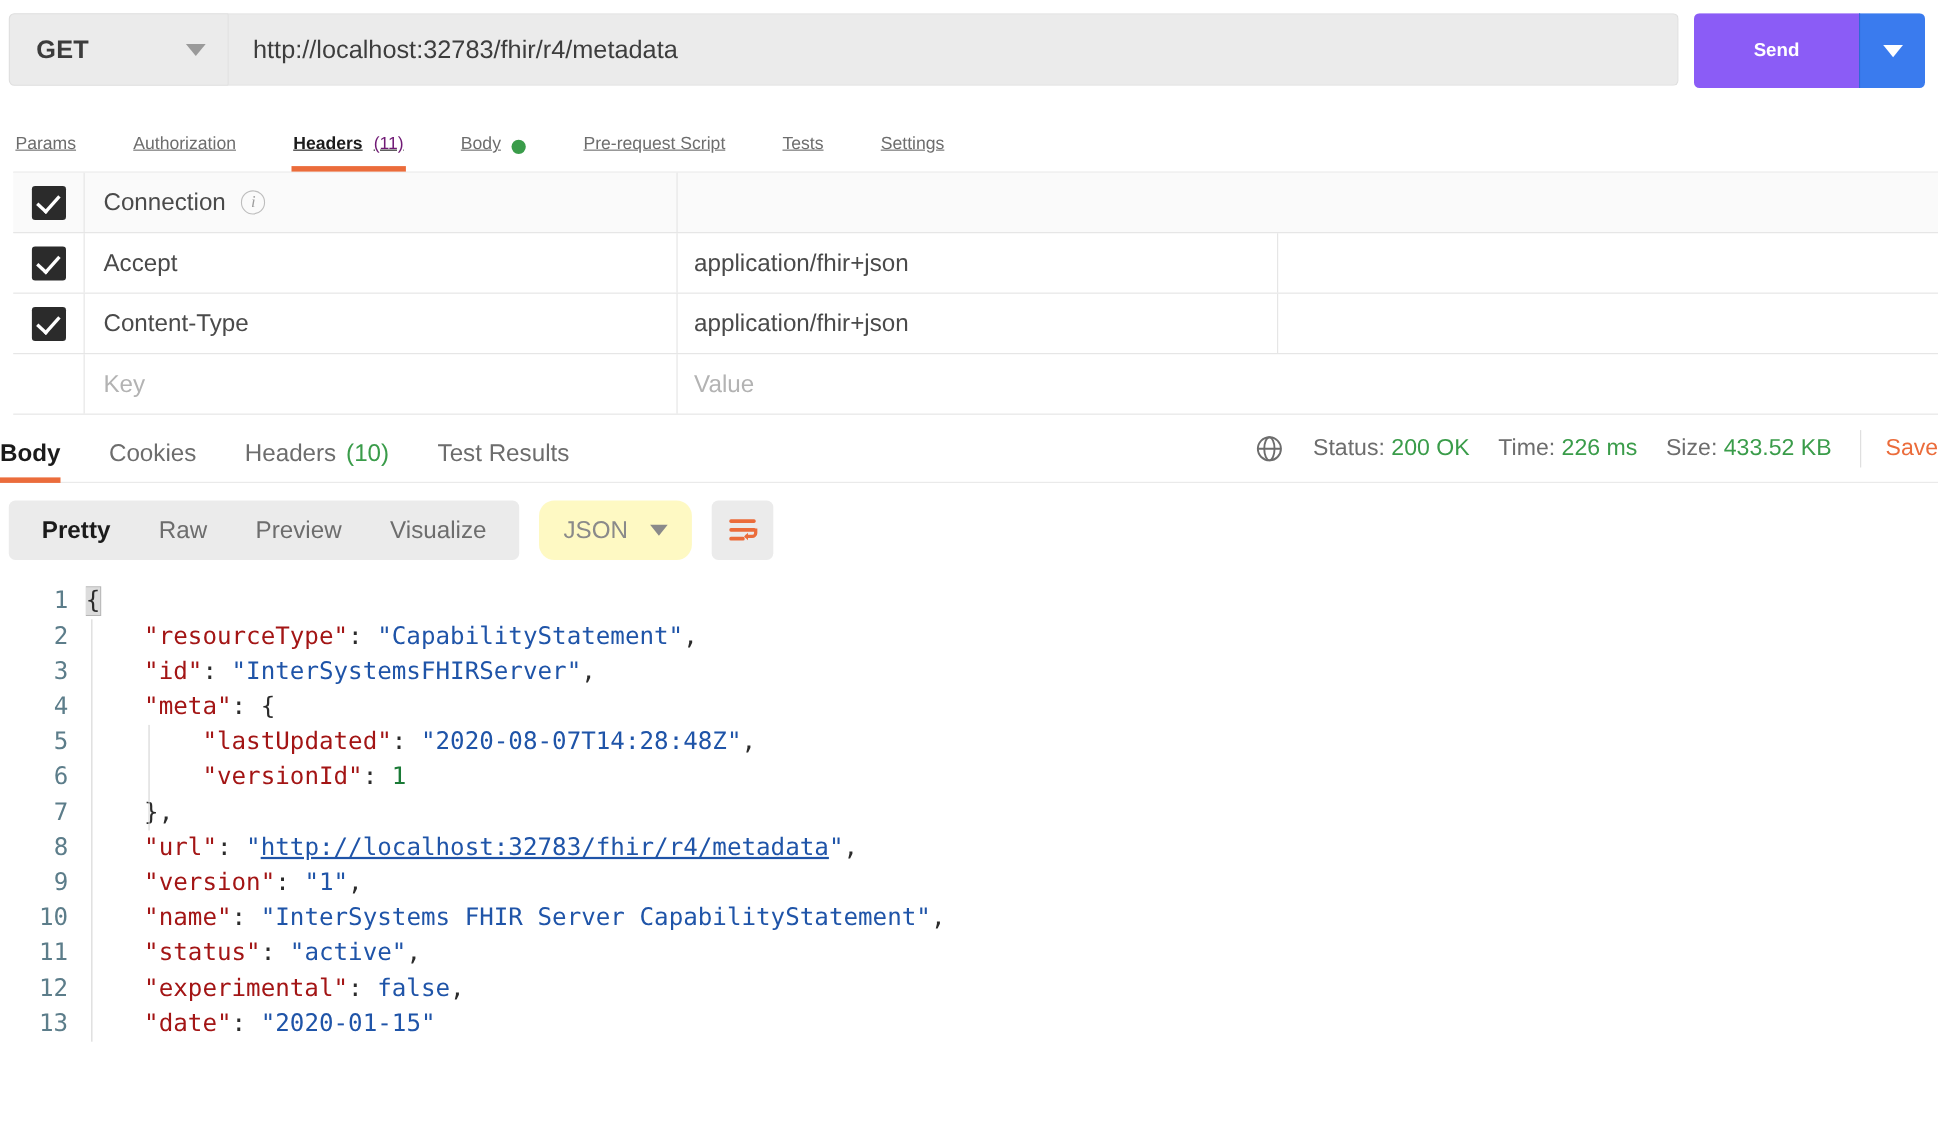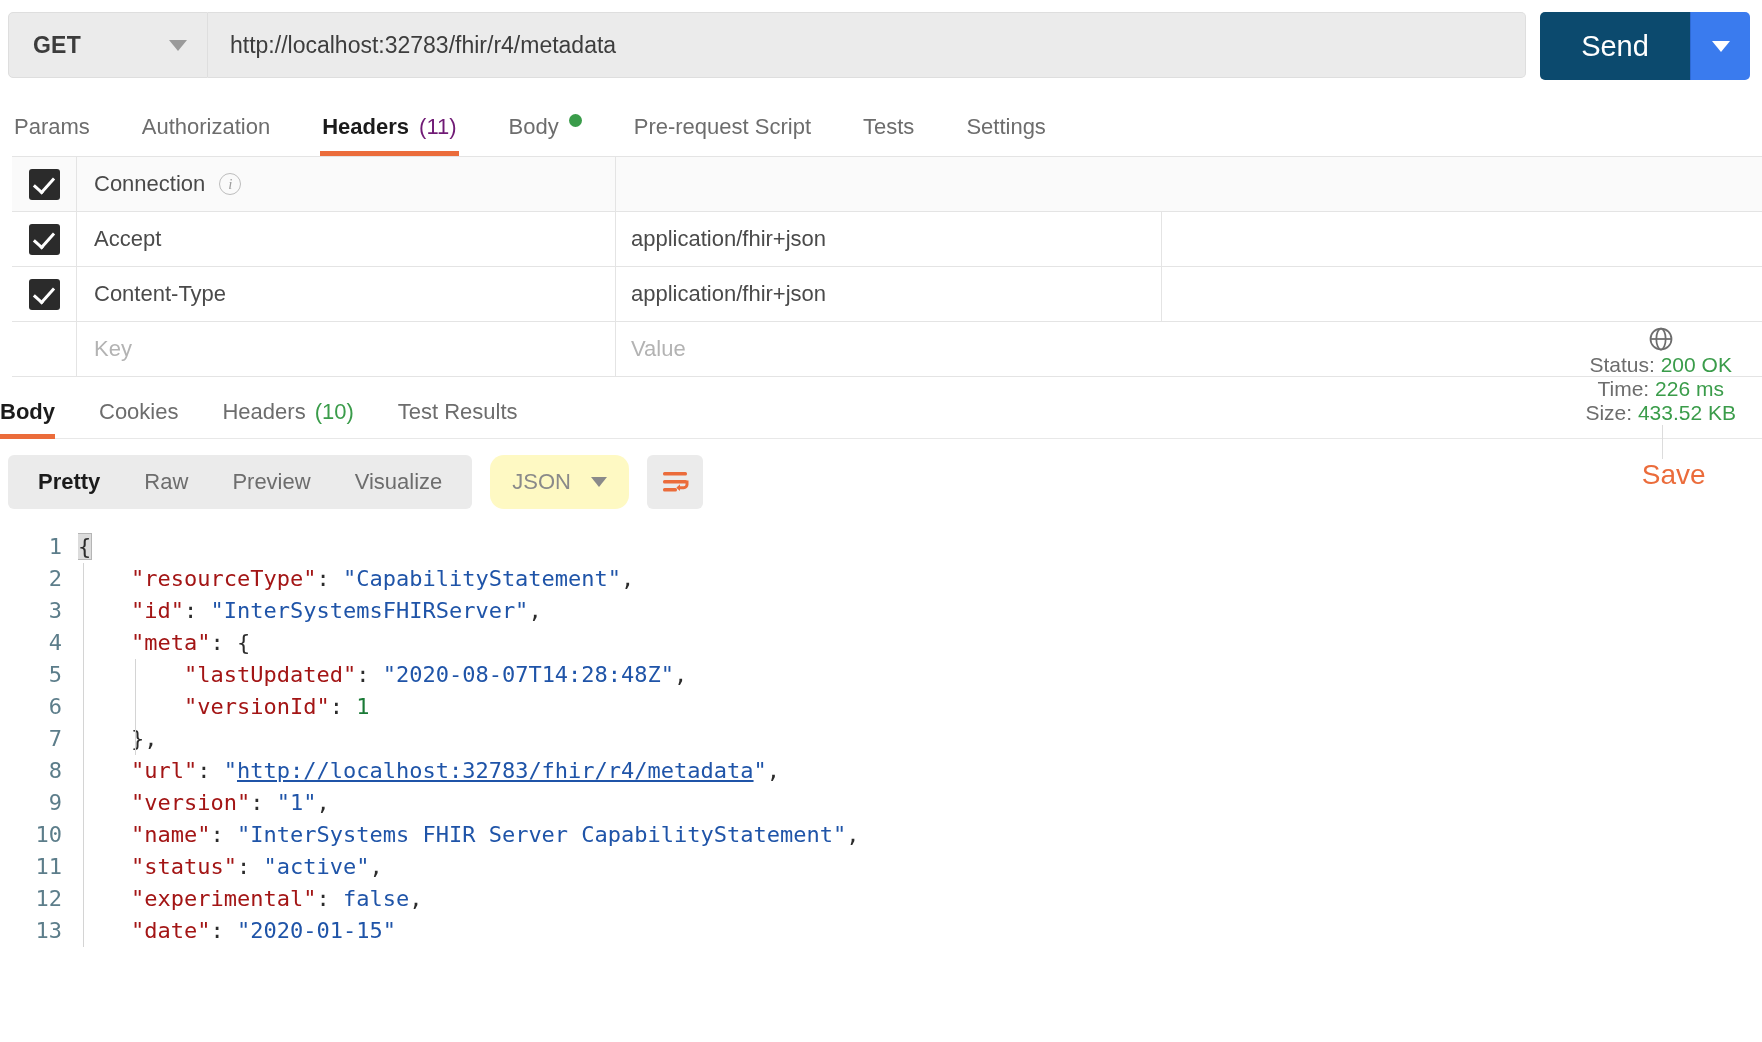--- a/index.html
+++ b/index.html
@@ -61,24 +61,24 @@
     white-space: nowrap;
   }
   .send-wrap {
     display: flex;
     height: 68px;
     margin-right: 12px;
     border-radius: 5px;
     overflow: hidden;
   }
   .send-btn {
-    background: #0c4a6e;
+    background: #8b5cf6;
     color: #fff;
-    font-size: 29px;
-    font-weight: 400;
+    font-size: 17px;
+    font-weight: 700;
     width: 150px;
     display: flex;
     align-items: center;
     justify-content: center;
     cursor: pointer;
   }
   .send-caret {
     background: #3a7bee;
     width: 60px;
     display: flex;
@@ -96,29 +96,30 @@
 
   
   .req-tabs {
     display: flex;
     align-items: flex-end;
     height: 60px;
     padding-left: 14px;
     gap: 0;
   }
   .rtab {
-    font-size: 22px;
+    font-size: 16px;
     color: #6d6d6d;
     padding: 0 26px 16px 26px;
     position: relative;
     cursor: pointer;
     white-space: nowrap;
     display: flex;
-    align-items: flex-start;
+    align-items: flex-end;
     gap: 10px;
+    text-decoration: underline;
   }
   .rtab:first-child { padding-left: 0; }
   .rtab.active { color: #1b1b1b; font-weight: 600; }
   .rtab.active::after {
     content: "";
     position: absolute;
     left: 24px; right: 24px; bottom: 0;
     height: 5px;
     background: #eb6c3b;
   }
@@ -249,37 +250,36 @@
 
   .resp-meta {
     margin-left: auto;
     display: flex;
     align-items: center;
     gap: 0;
     padding-right: 0;
     font-size: 21px;
     color: #6d6d6d;
     white-space: nowrap;
-    flex-direction: column;
   }
   .meta-item { margin-right: 26px; }
   .meta-item .v { color: #3a9c4a; }
   .globe {
     width: 28px; height: 28px;
     margin-right: 26px;
     cursor: pointer;
   }
   .divider-v {
     width: 1px; height: 34px;
     background: #dcdcdc;
     margin: 0 22px 0 0;
   }
   .save-resp {
     color: #eb6c3b;
-    font-size: 28px;
+    font-size: 21px;
     cursor: pointer;
   }
 
   
   .fmt-bar {
     display: flex;
     align-items: center;
     padding: 16px 0 14px 8px;
     gap: 18px;
   }

